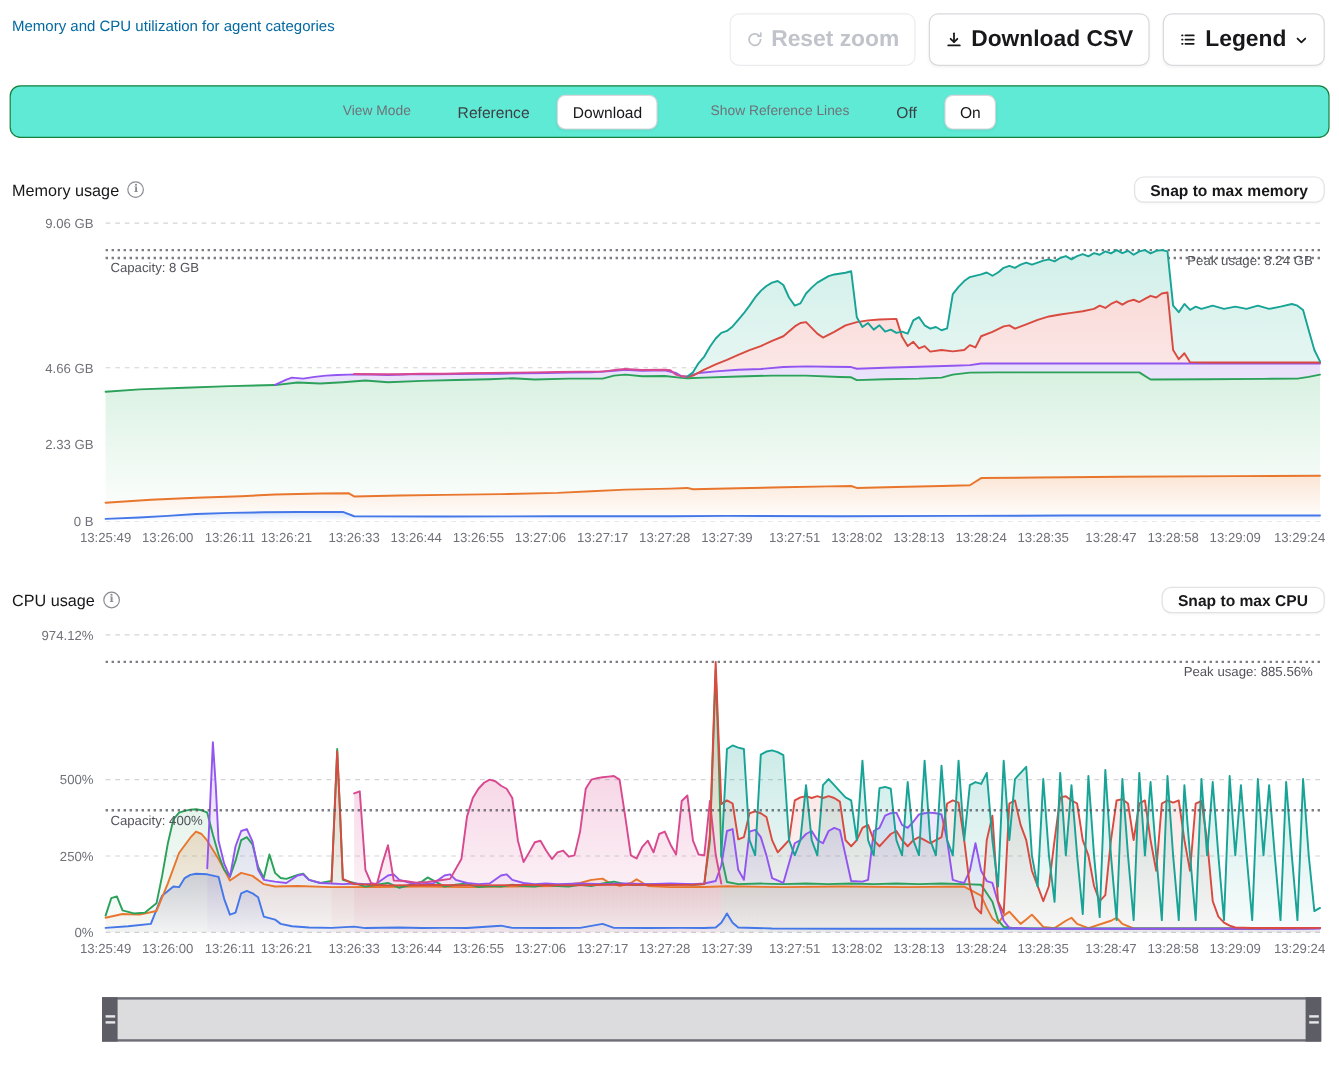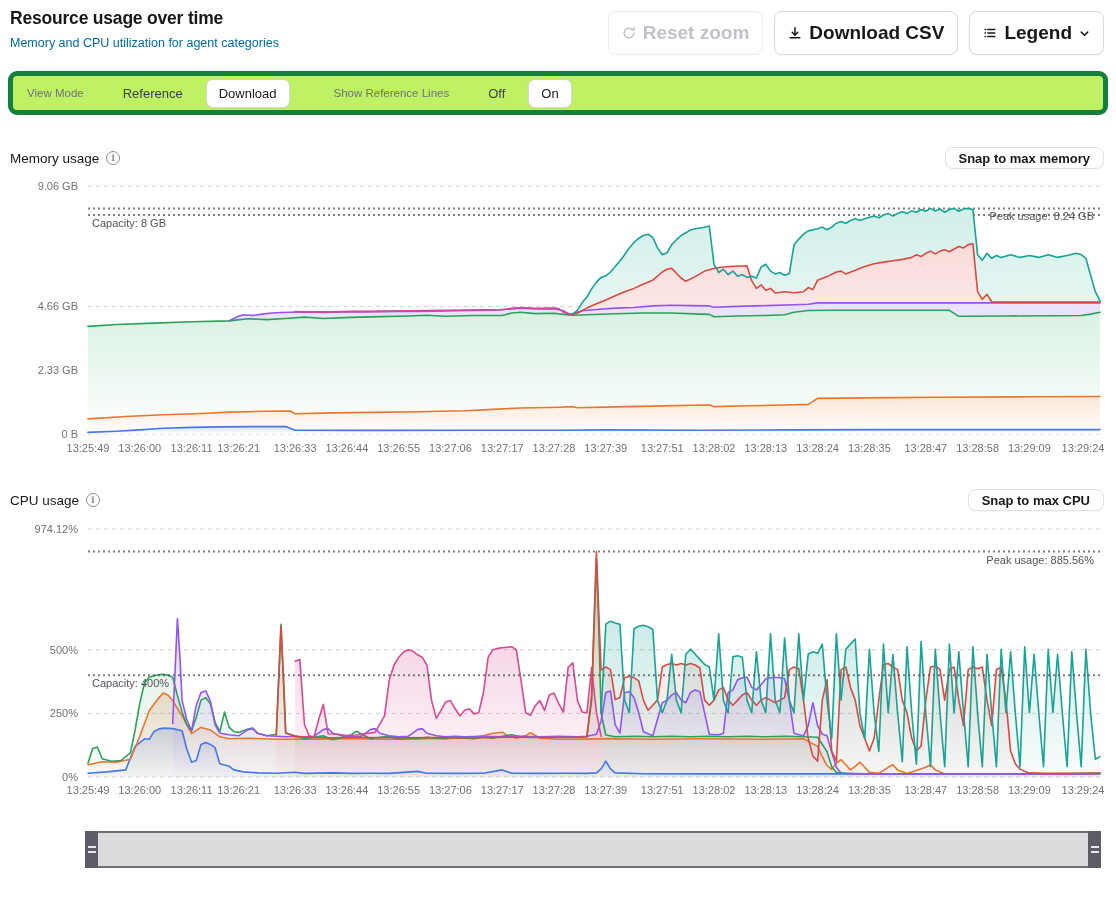--- a/index.html
+++ b/index.html
@@ -12,22 +12,22 @@
   .header h1 { margin:0; font-size:17.5px; font-weight:700; letter-spacing:-0.2px; }
   .header .subtitle { margin:7px 0 0 0; font-size:12.5px; color:#0369a1; }
   .header-actions { display:flex; gap:11px; align-items:center; padding-top:3px; }
   .btn { display:inline-flex; align-items:center; gap:7px; background:#fff; border:1px solid #d9d9de;
          border-radius:8px; padding:0 13px; height:44px; font-size:19px; font-weight:600; color:#18181b;
          font-family:"Liberation Sans", sans-serif; cursor:pointer; box-shadow:0 1px 2px rgba(0,0,0,0.04); }
   .btn.disabled { color:#c0c3ca; border-color:#ececf0; box-shadow:none; }
   .btn svg { display:block; }
 
   
-  .control-bar { margin:16px 8px 0 8px; background:#bef264; border:5px solid #15803d; border-radius:9px;
-                 height:44px; display:flex; align-items:center; padding:0 14px; }
+  .control-bar { margin:16px 8px 0 8px; background:#5eead4; border:1px solid #15803d; border-radius:9px;
+                 height:44px; display:flex; align-items:center; padding:0 14px;justify-content:center; }
   .ctl-label { font-size:11.5px; color:#71717a; }
   .ctl-opt { font-size:13px; color:#3f3f46; background:transparent; border:1px solid transparent;
              padding:6px 12px; border-radius:7px; cursor:pointer; font-family:"Liberation Sans", sans-serif; }
   .ctl-opt.selected { background:#fff; border-color:#d6d6db; color:#18181b; box-shadow:0 1px 2px rgba(0,0,0,0.05); }
   .gap-lg { width:26px; } .gap-md { width:10px; } .gap-xl { width:44px; }
 
   
   .section-head { display:flex; align-items:center; margin:26px 12px 0 10px; height:34px; }
   .section-head h2 { margin:0; font-size:13.5px; font-weight:400; }
   .info-icon { width:14px; height:14px; border:1.3px solid #8b8b94; border-radius:50%; color:#8b8b94;
@@ -49,21 +49,20 @@
   .brush-handle.left { left:-2px; } .brush-handle.right { right:-2px; }
   .brush-grip { width:8px; height:7px; border-top:2px solid #e7e7ea; border-bottom:2px solid #e7e7ea; }
 </style>
 </head>
 <body>
 
 <div class="page">
 
   <div class="header">
     <div>
-      <h1>Resource usage over time</h1>
       <p class="subtitle">Memory and CPU utilization for agent categories</p>
     </div>
     <div class="header-actions">
       <button class="btn disabled">
         <span>
           <svg width="14" height="14" viewBox="0 0 16 16" fill="none" stroke="#c0c3ca" stroke-width="1.7" stroke-linecap="round">
             <path d="M13.5 8a5.5 5.5 0 1 1-1.6-3.9"></path>
               <path d="M13.7 1.8v2.8h-2.8" fill="none"></path>
           </svg>
         </span>

